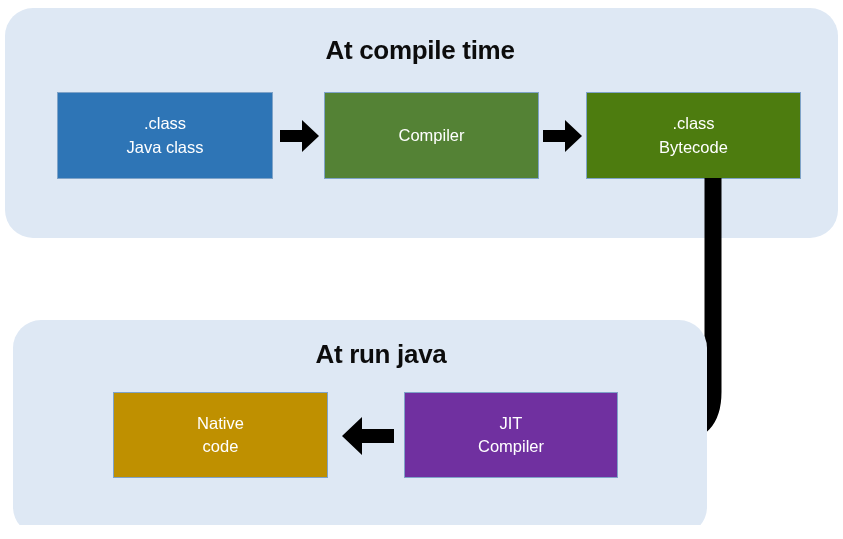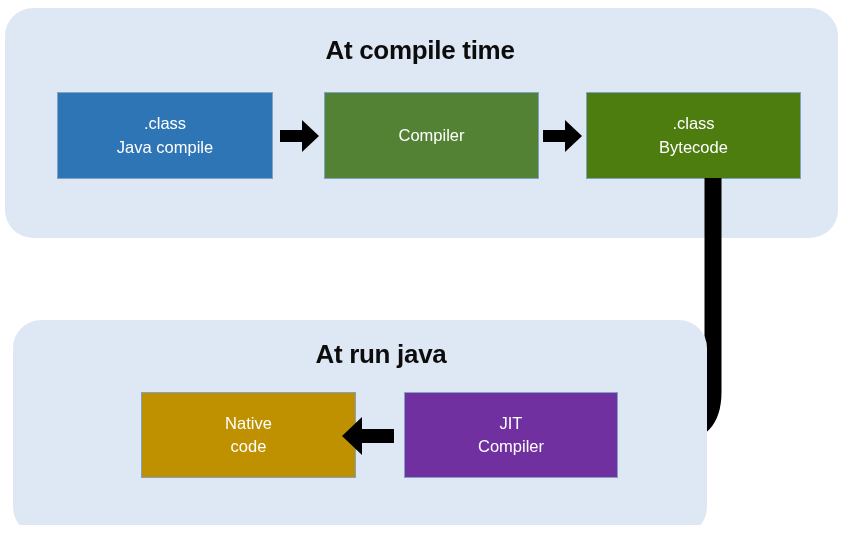--- a/index.html
+++ b/index.html
@@ -48,41 +48,41 @@
     font-size: 16.5px;
     line-height: 1.42;
     text-align: center;
     user-select: none;
   }
   .node .line { display: block; white-space: nowrap; }
 
   #node-java     { left: 57px;  top: 92px;  width: 216px; height: 87px;  background: #2E75B6; }
   #node-compiler { left: 324px; top: 92px;  width: 215px; height: 87px;  background: #548235; }
   #node-class    { left: 586px; top: 92px;  width: 215px; height: 87px;  background: #4d7c0f; }
-  #node-native   { left: 113px; top: 392px; width: 215px; height: 86px;  background: #BF9000; margin-left: 28px; }
+  #node-native   { left: 113px; top: 392px; width: 215px; height: 86px;  background: #BF9000; }
   #node-jit      { left: 404px; top: 392px; width: 214px; height: 86px;  background: #7030A0; text-align: right; }
 
   .arrow-svg { position: absolute; overflow: visible; }
   #arrow-java-compiler { left: 278px; top: 118px;  width: 44px;  height: 36px; }
   #arrow-compiler-class{ left: 541px; top: 118px;  width: 44px;  height: 36px; }
   #arrow-jit-native    { left: 340px; top: 415px;  width: 56px;  height: 42px; }
   #connector-class-jit { left: 600px; top: 170px;  width: 160px; height: 290px; }
 </style>
 </head>
 <body>
 
 <div id="canvas">
 
   <div class="panel" id="panel-compile"></div>
 
   <div class="panel-title" id="title-compile">At compile time</div>
 
   <div class="node" id="node-java">
     <span class="line">.class</span>
-    <span class="line">Java compile</span>
+    <span class="line">Java class</span>
   </div>
 
   <svg class="arrow-svg" id="arrow-java-compiler" viewBox="0 0 44 36">
     <path d="M2,12 L24,12 L24,2 L41,18 L24,34 L24,24 L2,24 Z" fill="#000000"></path>
   </svg>
 
   <div class="node" id="node-compiler">
     <span class="line">Compiler</span>
   </div>
 

